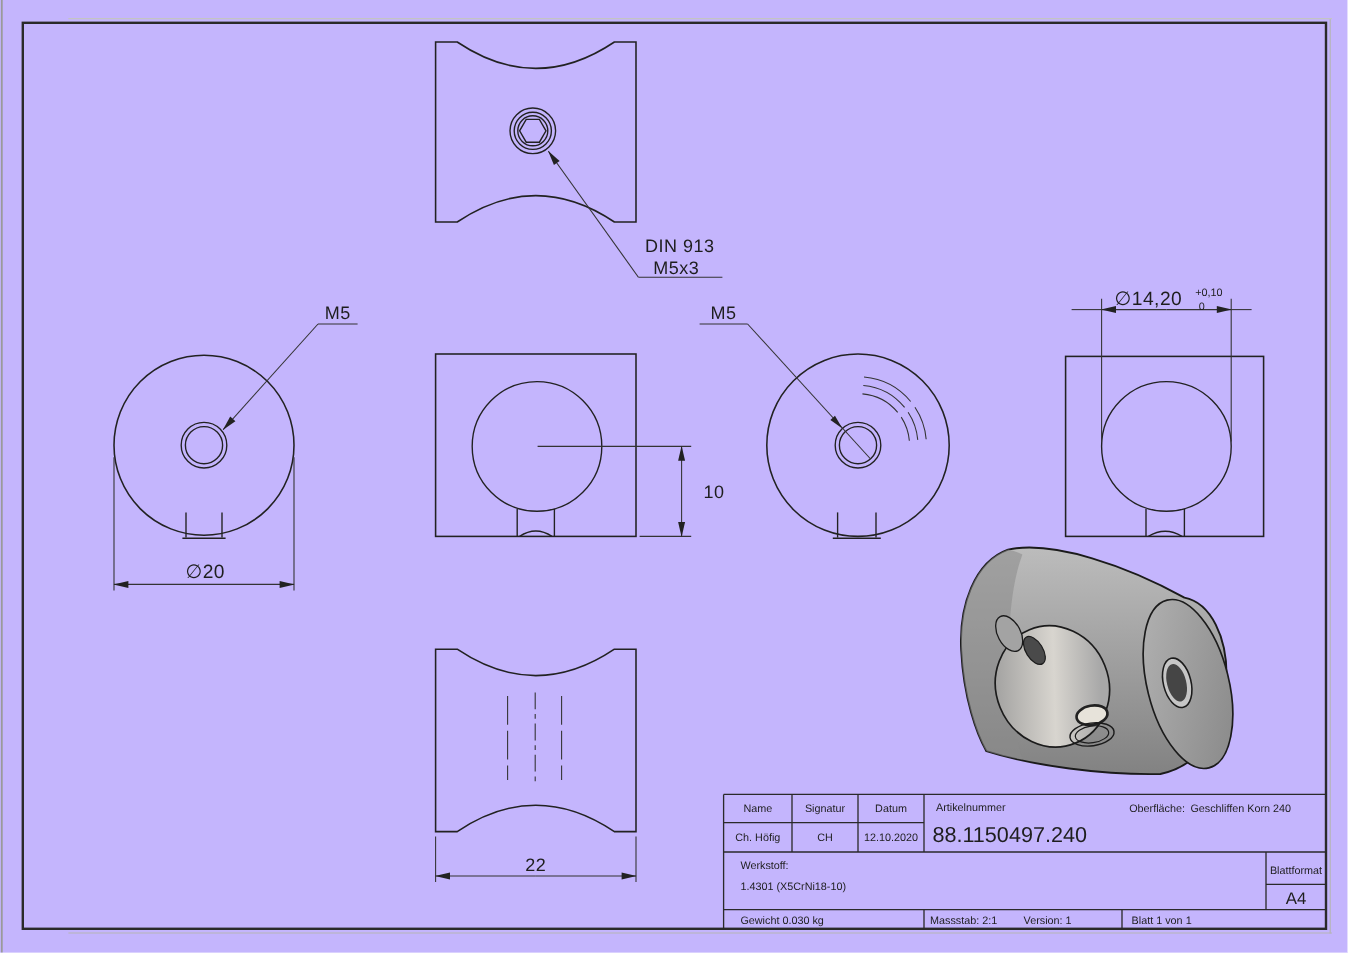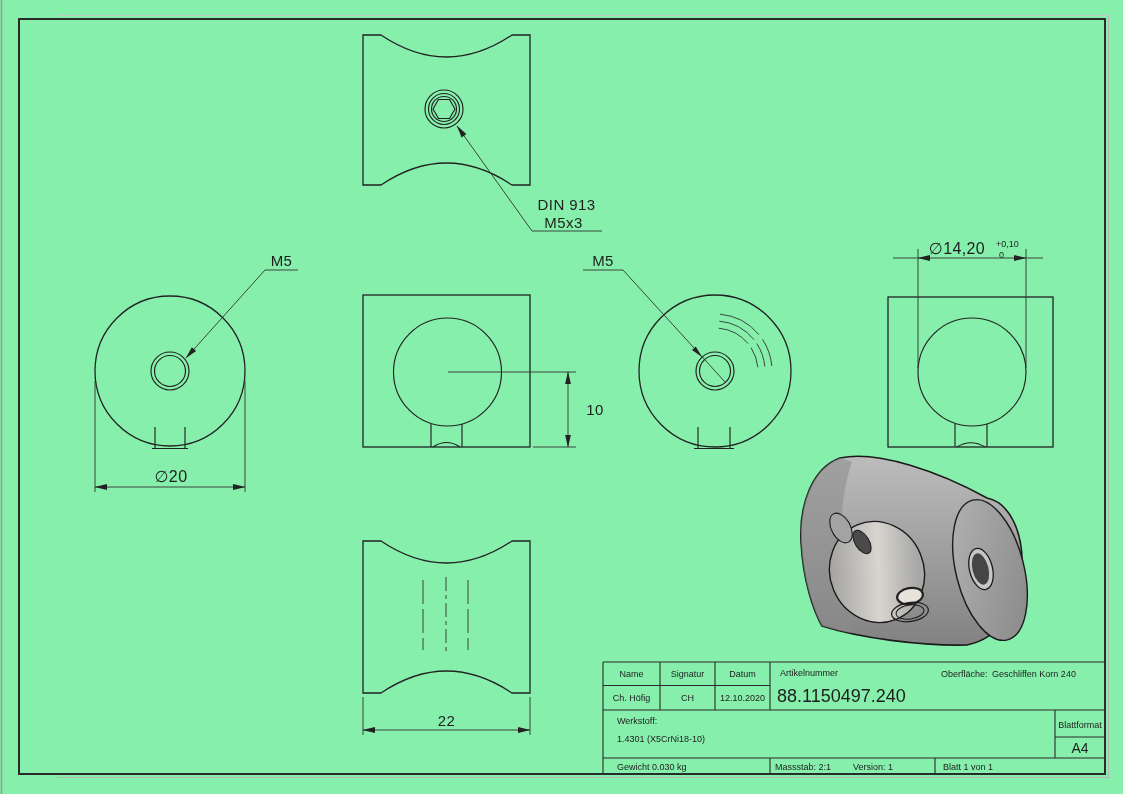--- a/index.html
+++ b/index.html
@@ -1,17 +1,17 @@
 <!DOCTYPE html>
 <html><head>
 <meta charset="utf-8">
 <style>
   html,body{margin:0;padding:0;background:#ffffff;}
   body{font-family:"Liberation Sans","DejaVu Sans",sans-serif;}
-  .canvas-wrap{position:relative;width:1123px;height:794px;background:#86efac;overflow:hidden;}
+  .canvas-wrap{position:relative;width:1123px;height:794px;background:#c4b5fd;overflow:hidden;}
   svg{display:block;}
   text{fill:#1e1e1e;}
   .dimtext{font-size:15px;letter-spacing:0.4px;}
   .dimtext-lg{font-size:16px;letter-spacing:0.4px;}
   .toltext{font-size:9px;}
   .tb-small{font-size:9px;}
   .tb-big{font-size:18px;}
   .tb-a4{font-size:14px;}
   .thin{stroke:#333;stroke-width:0.9;fill:none;}
   .main{stroke:#222;stroke-width:1.3;fill:none;}

